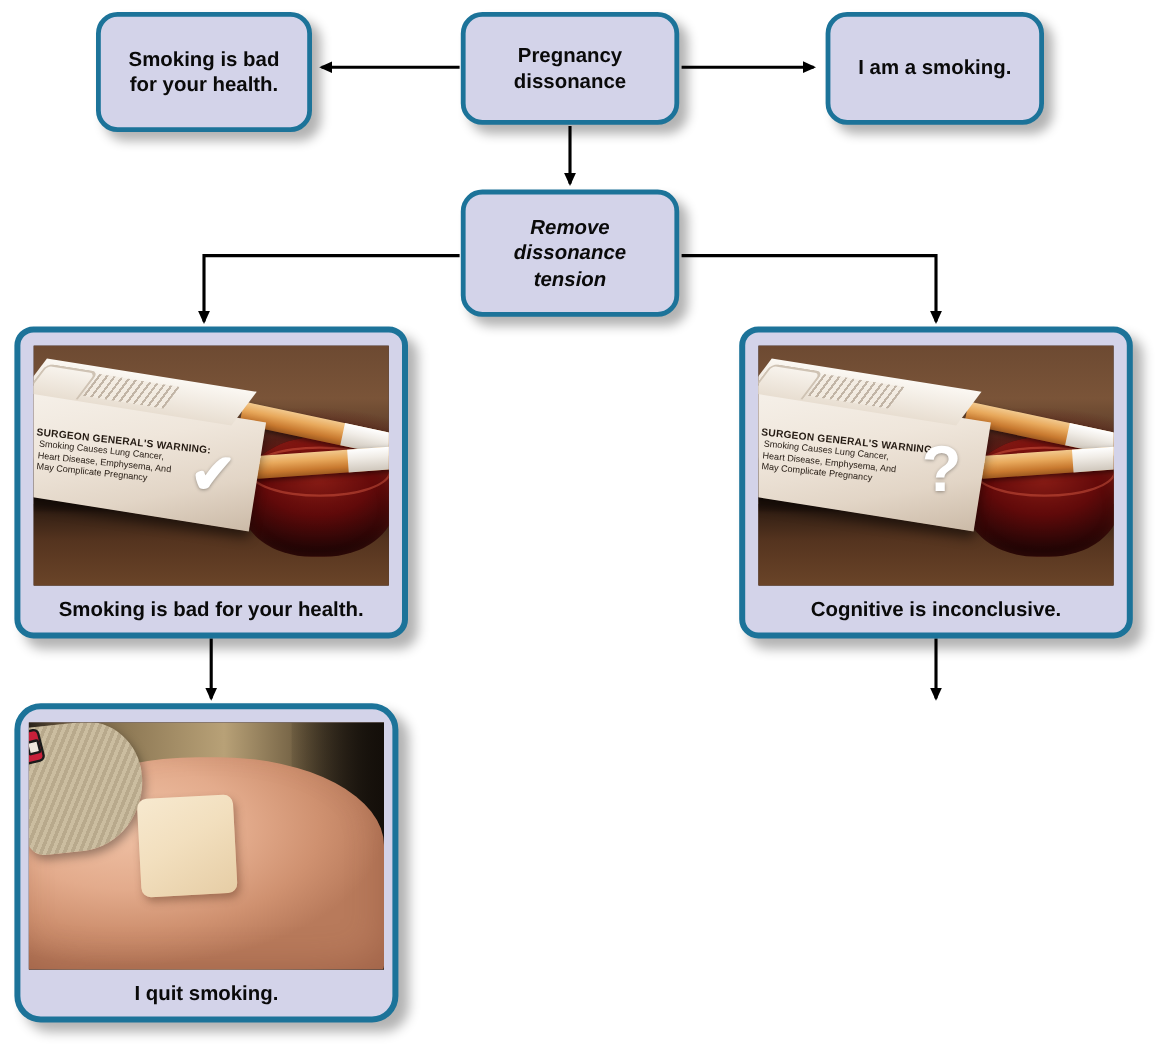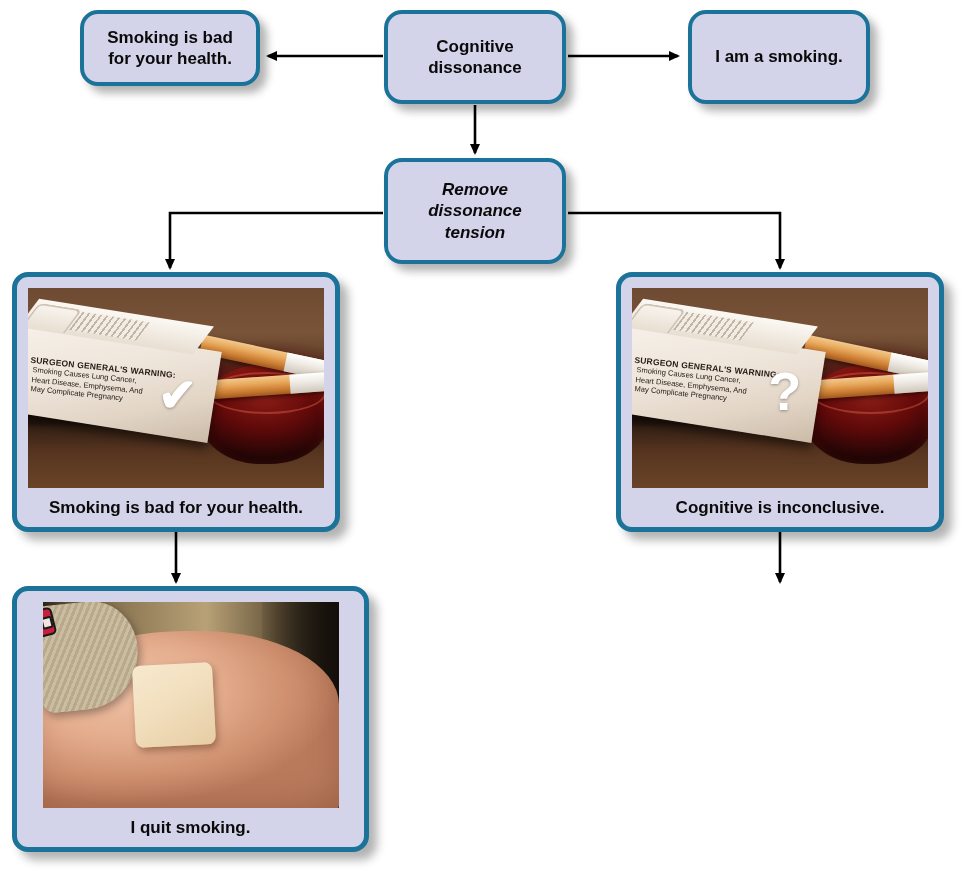--- a/index.html
+++ b/index.html
@@ -433,27 +433,27 @@
 
     <g>
       <line x1="176" y1="532" x2="176" y2="582" stroke="#000000" stroke-width="2.6" marker-end="url(#arrow)"></line>
     </g>
 
     <g>
       <line x1="780" y1="532" x2="780" y2="582" stroke="#000000" stroke-width="2.6" marker-end="url(#arrow)"></line>
     </g>
   </svg>
 
-  <div class="node" style="left:80px; top:10px; width:180px; height:76px;">
+  <div class="node" style="left:80px; top:10px; width:180px; height:100px;">
     <span class="node-label">Smoking is bad
 for your health.</span>
   </div>
 
   <div class="node" style="left:384px; top:10px; width:182px; height:94px;">
-    <span class="node-label">Cognitive
+    <span class="node-label">Pregnancy
 dissonance</span>
   </div>
 
   <div class="node" style="left:688px; top:10px; width:182px; height:94px;">
     <span class="node-label">I am a smoking.</span>
   </div>
 
   <div class="node" style="left:384px; top:158px; width:182px; height:106px;font-style:italic;">
     <span class="node-label">Remove
 dissonance
@@ -523,21 +523,21 @@
 May Complicate Pregnancy</div>
           </div>
         </div>
 
         <div class="overlay-glyph glyph-question">?</div>
       </div>
     </div>
     <div class="card-caption">Cognitive is inconclusive.</div>
   </div>
 
-  <div class="card" style="left:12px; top:586px; width:357px; height:266px;">
+  <div class="card" style="left:12px; top:586px; width:320px; height:266px;border-radius:22px;">
     <div class="card-photo" style="width:296px; height:206px;">
       <div class="photo-patch">
         <div class="patch-bg-dark"></div>
         <div class="arm"></div>
         <div class="sleeve">
           <div class="sleeve-logo"></div>
         </div>
         <div class="patch"></div>
       </div>
     </div>

